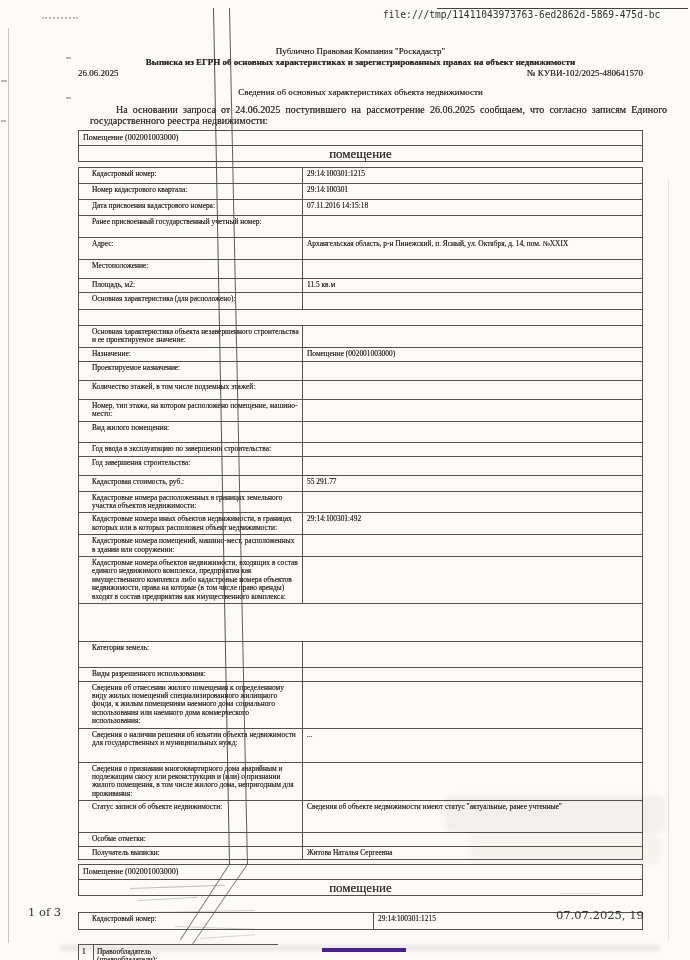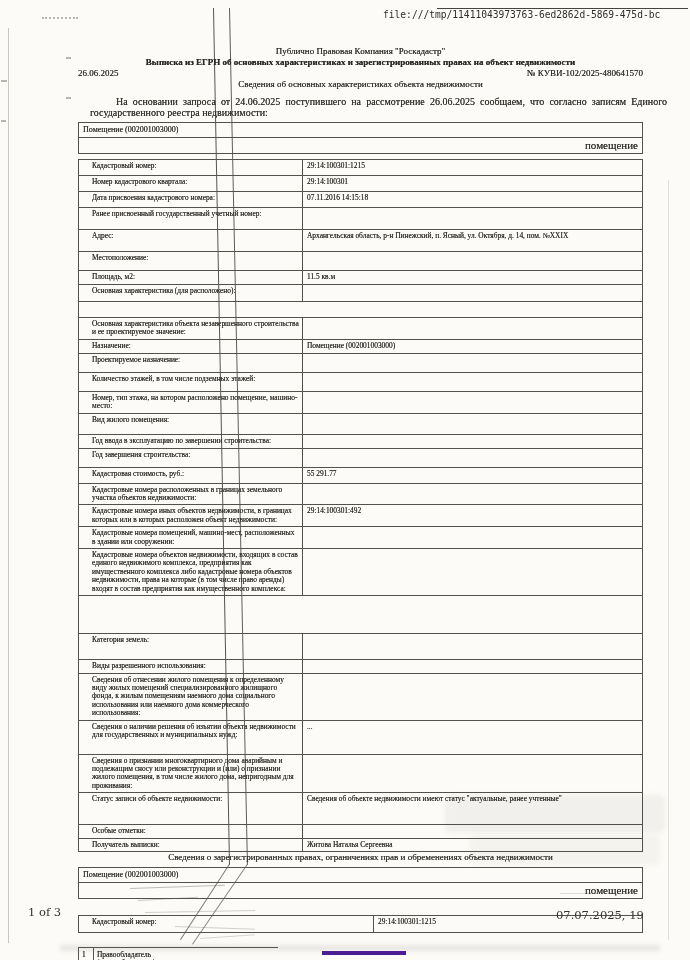--- a/index.html
+++ b/index.html
@@ -20,27 +20,27 @@
   }
   .url-overline{position:absolute;left:437px;top:8px;width:251px;height:1px;background:#45433f;}
   .footer-left{position:absolute;left:28px;top:905px;font-family:"DejaVu Serif", serif;font-size:11.5px;color:#34322f;}
   .footer-right{position:absolute;left:556px;top:908px;width:106px;font-family:"DejaVu Serif", serif;font-size:11.5px;color:#34322f;white-space:nowrap;overflow:hidden;}
   
   .content{position:absolute;left:78px;top:46px;width:565px;
     text-shadow:0 0 .5px rgba(40,38,34,.85);}
   .org-line{font-size:9px;text-align:center;line-height:11px;}
   .doc-title{font-size:9px;font-weight:bold;text-align:center;line-height:11px;color:#2b2925;}
   .meta-row{display:flex;justify-content:space-between;font-size:9px;line-height:11px;}
-  .sec-title{font-size:9px;text-align:center;line-height:11px;}
+  .sec-title{font-size:9px;text-align:center;line-height:11px;margin-top:8px;}
   .intro{font-size:10px;line-height:11px;text-align:justify;text-indent:26px;margin:6px 0 0 12px;width:577px;}
   .tbl{border:1px solid #53514c;margin-top:5px;}
   .objhdr{margin-top:4px;}
   .objhdr .trow{min-height:15px;}
   .cell-left{font-size:8px;padding:2px 4px;line-height:9px;}
-  .cell-center{font-size:11px;padding:3px 4px;line-height:9px;text-align:right;width:100%;}
+  .cell-center{font-size:13px;padding:3px 4px;line-height:9px;text-align:center;width:100%;}
   .trow{display:flex;border-bottom:1px solid #53514c;box-sizing:border-box;min-height:13px;}
   .trow:last-of-type{border-bottom:none;}
   .tlabel{width:214px;border-right:1px solid #53514c;padding:2px 3px;font-size:7.4px;line-height:8.4px;box-sizing:border-box;margin-left:10px;}
   .tvalue{flex:1;padding:2px 4px;font-size:7.4px;line-height:8.4px;box-sizing:border-box;}
   .half{margin-top:16px;}
   .half .tlabel{width:285px;}
   .half .trow{min-height:16px;}
   
   #main-table .trow:nth-of-type(1){min-height:16px}
   #main-table .trow:nth-of-type(2){min-height:16px}
@@ -308,21 +308,20 @@
           <div class="tlabel">Особые отметки:</div>
           <div class="tvalue"></div>
         </div>
 
         <div class="trow">
           <div class="tlabel">Получатель выписки:</div>
           <div class="tvalue">Житова Наталья Сергеевна</div>
         </div>
       </div>
 
-    <div class="sec-title">Сведения о зарегистрированных правах, ограничениях прав и обременениях объекта недвижимости</div>
 
     <div class="tbl objhdr">
       <div class="trow">
         <div class="cell-left">Помещение (002001003000)</div>
       </div>
       <div class="trow">
         <div class="cell-center">помещение</div>
       </div>
     </div>
 

